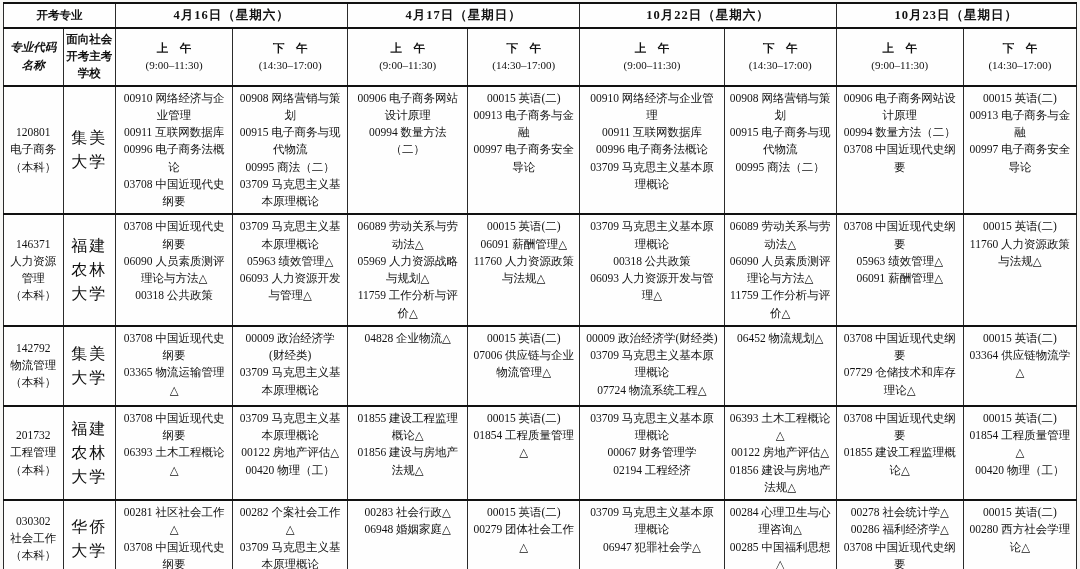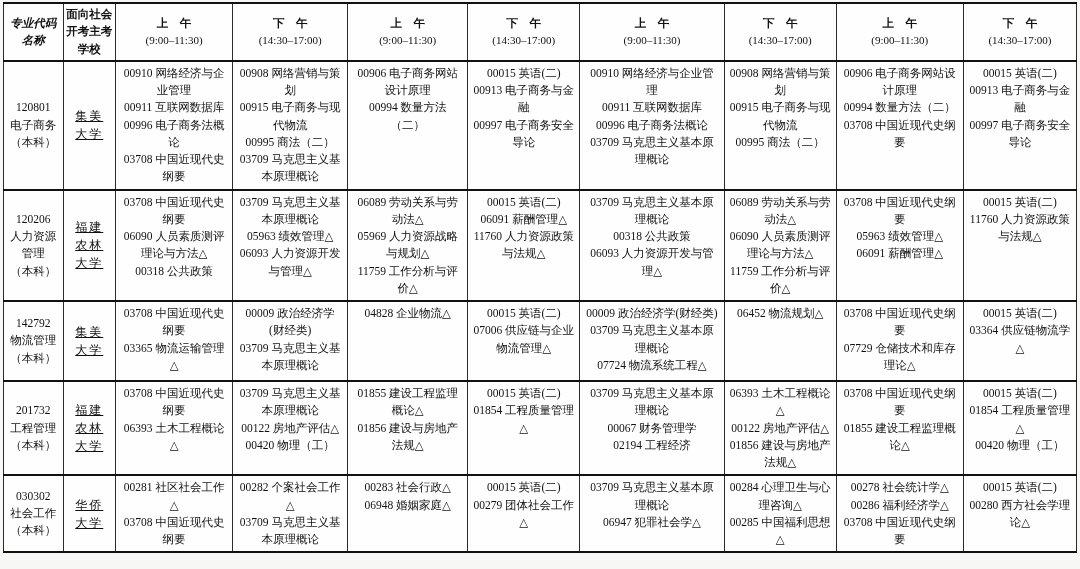--- a/index.html
+++ b/index.html
@@ -24,41 +24,48 @@
     font-size:11.5px;
     line-height:1.5;
     overflow:hidden;
   }
   th{font-weight:bold;text-align:center;padding:2px 2px;}
   .hdr-date{font-size:12.5px;letter-spacing:1px;}
   .hdr-sub{font-size:11.5px;}
   .hdr-sub .t2{font-weight:normal;font-size:11px;}
   td.courses{vertical-align:top;text-align:center;white-space:pre-line;}
   td.major{white-space:pre-line;text-align:center;font-size:11.5px;}
-  td.school{text-align:center;font-size:12px;letter-spacing:2px;text-decoration:underline;}
+  td.school{text-align:center;font-size:16px;letter-spacing:2px;}
   tr.body-row{height:80px;}
 </style>
 </head>
 <body>
 
 <div class="sheet">
 <table>
   <colgroup>
     <col style="width:59px">
         <col style="width:52px">
     <col style="width:116px">
         <col style="width:114px">
     <col style="width:119px">
         <col style="width:111px">
     <col style="width:143px">
         <col style="width:111px">
     <col style="width:126px">
         <col style="width:112px">
   </colgroup>
   <thead>
+    <tr style="height:22px;">
+      <th colspan="2">开考专业</th>
+      <th colspan="2" class="hdr-date">4月16日（星期六）</th>
+      <th colspan="2" class="hdr-date">4月17日（星期日）</th>
+      <th colspan="2" class="hdr-date">10月22日（星期六）</th>
+      <th colspan="2" class="hdr-date">10月23日（星期日）</th>
+    </tr>
     <tr style="height:40px;">
       <th class="hdr-sub" style="white-space:pre-line;font-style:italic;">专业代码
 名称</th>
       <th class="hdr-sub" style="white-space:pre-line;">面向社会
 开考主考
 学校</th>
       <th class="hdr-sub">
             <div>上　午</div>
             <div class="t2">(9:00–11:30)</div>
           </th>
@@ -119,21 +126,21 @@
 00915 电子商务与现代物流
 00995 商法（二）</td>
           <td class="courses">00906 电子商务网站设计原理
 00994 数量方法（二）
 03708 中国近现代史纲要</td>
           <td class="courses">00015 英语(二)
 00913 电子商务与金融
 00997 电子商务安全导论</td>
         </tr>
         <tr class="body-row" style="height: 80px;">
-          <td class="major">120206
+          <td class="major">146371
 人力资源管理
 （本科）</td>
           <td class="school">福建农林大学</td>
           <td class="courses">03708 中国近现代史纲要
 06090 人员素质测评理论与方法△
 00318 公共政策</td>
           <td class="courses">03709 马克思主义基本原理概论
 05963 绩效管理△
 06093 人力资源开发与管理△</td>
           <td class="courses">06089 劳动关系与劳动法△

